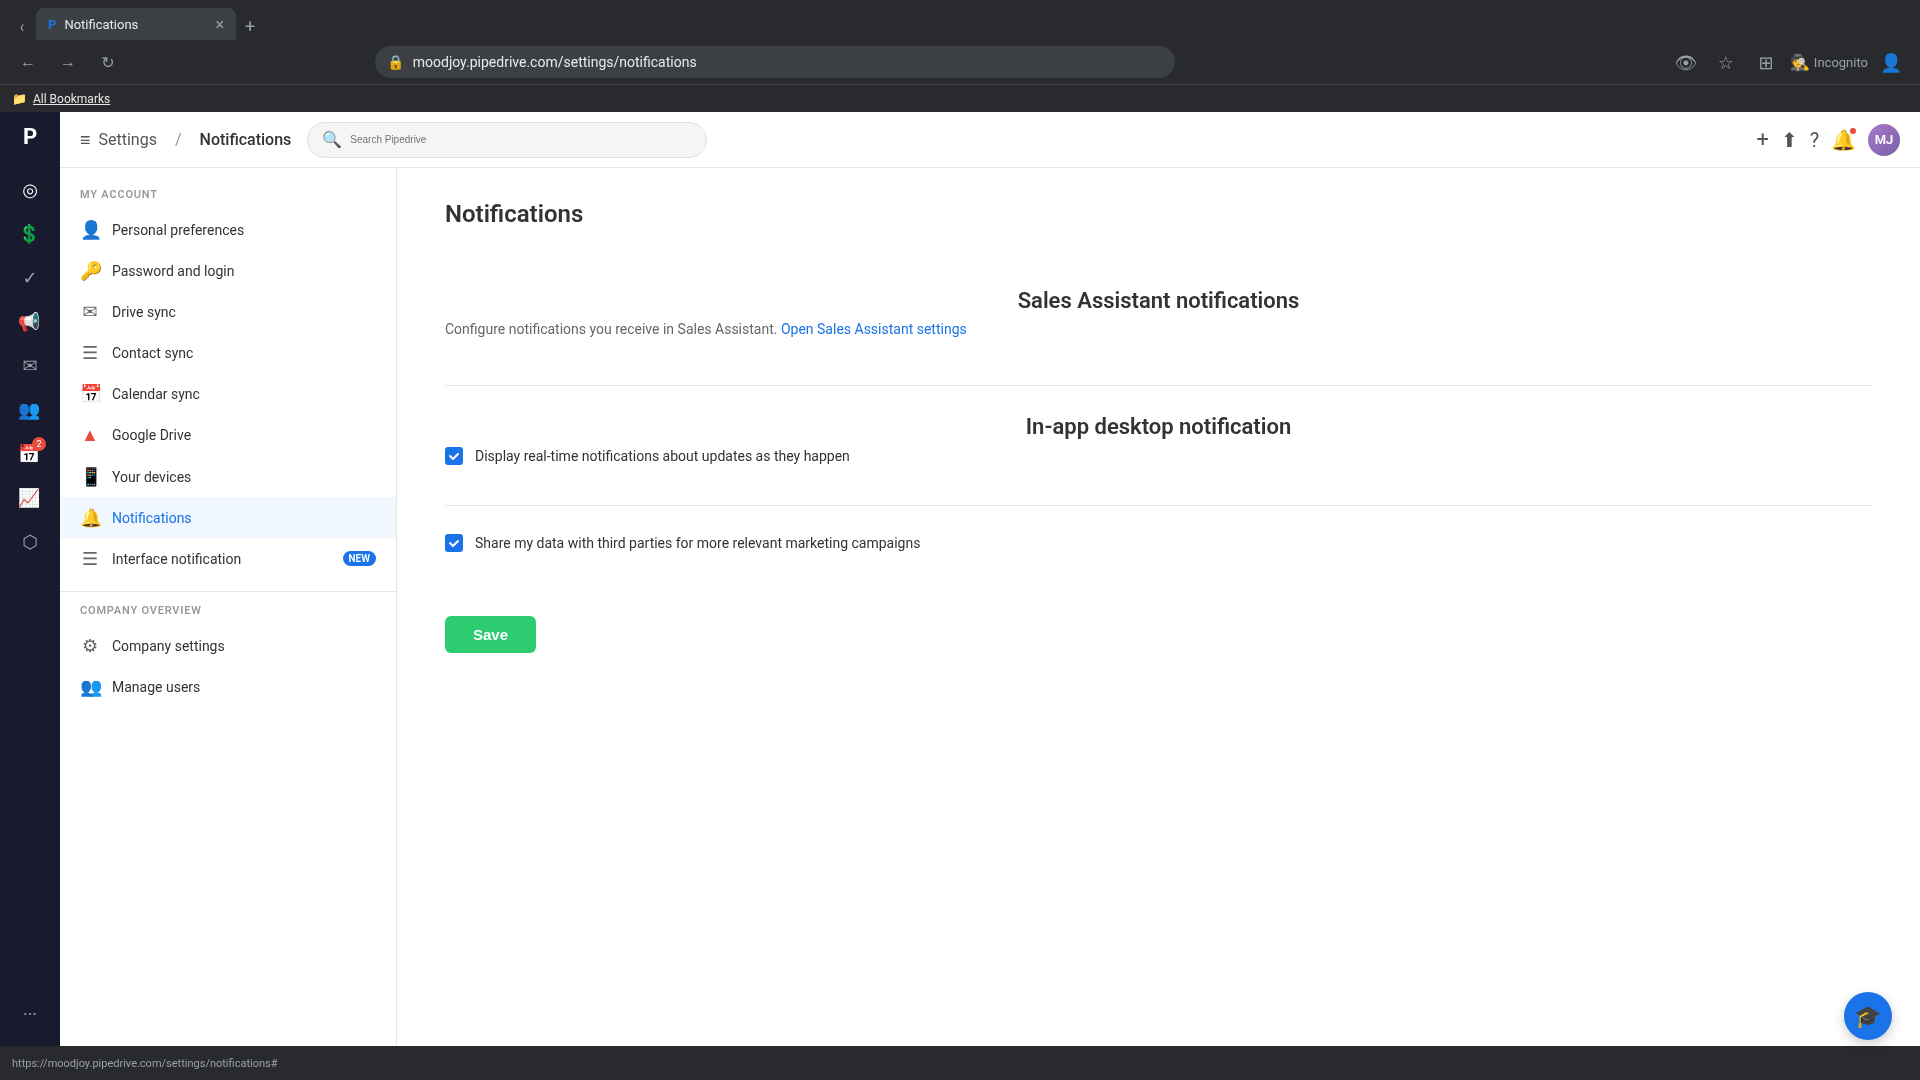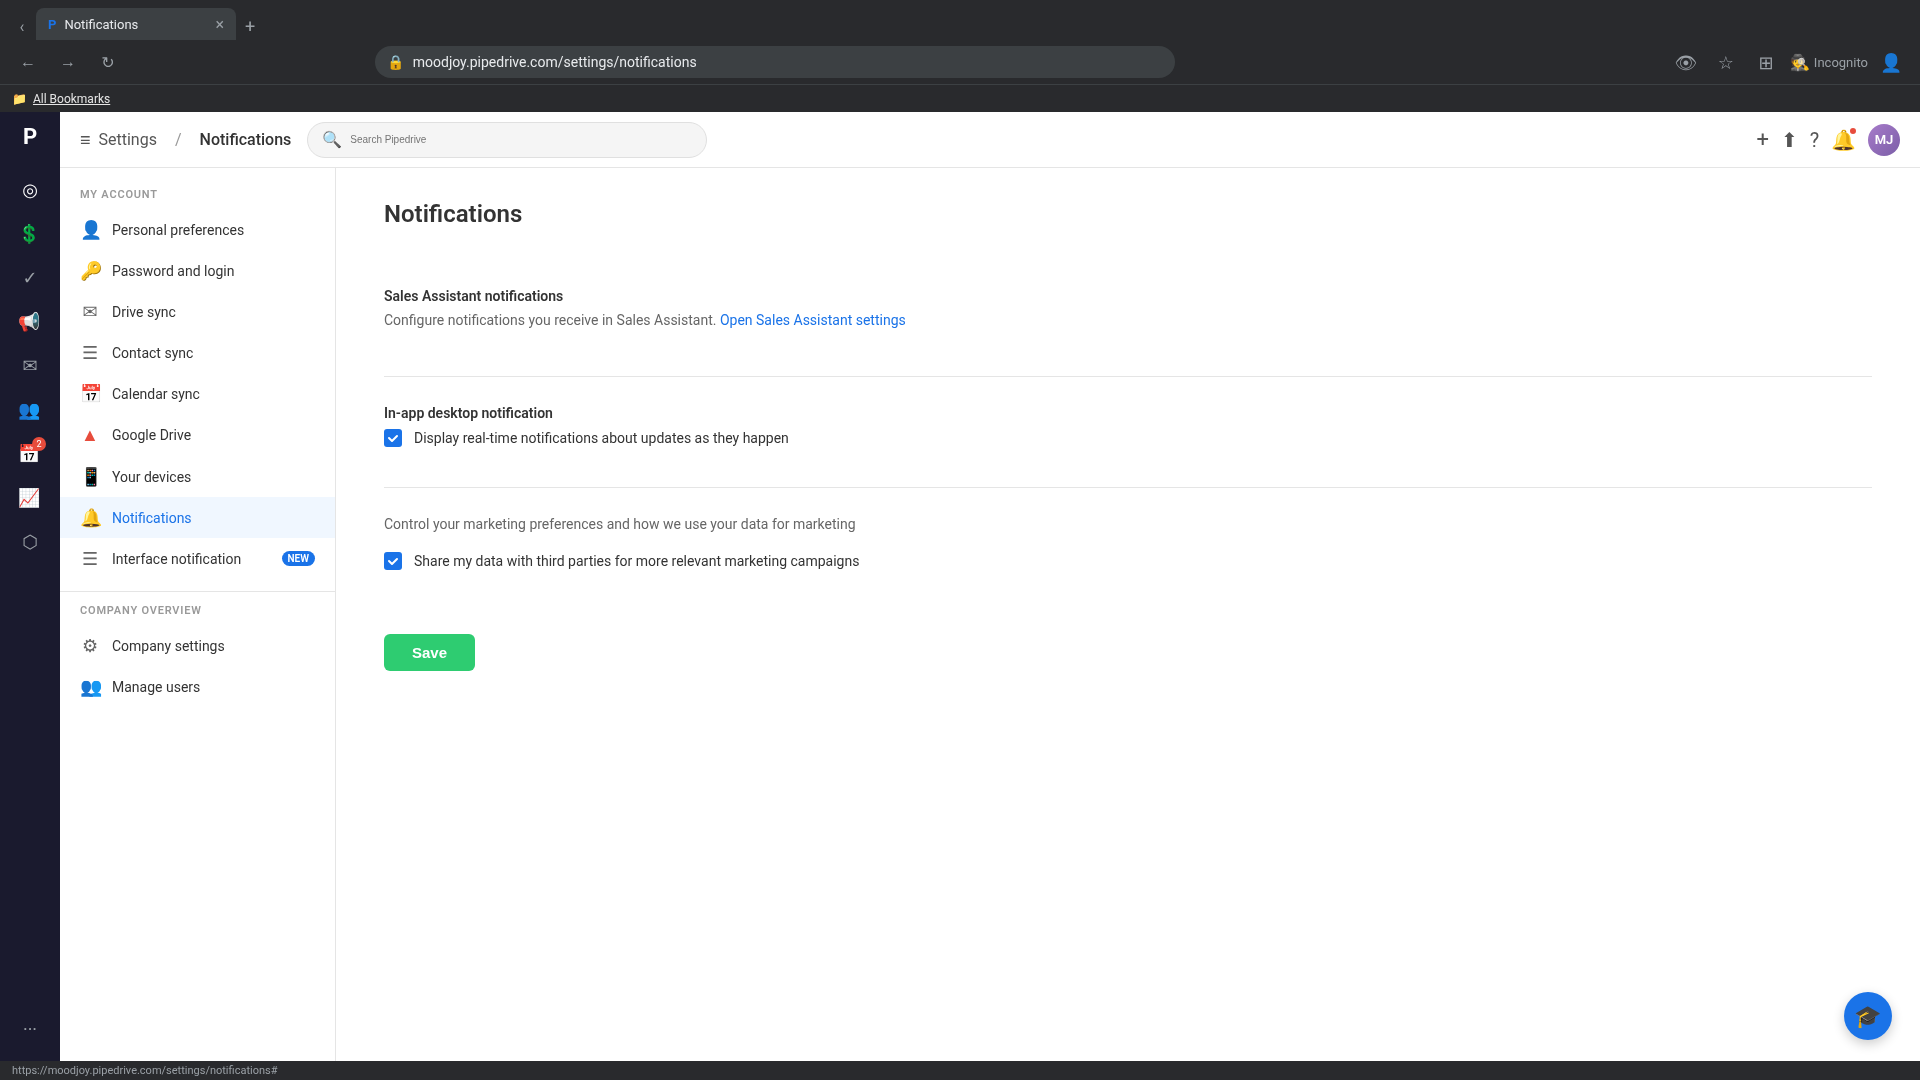--- a/index.html
+++ b/index.html
@@ -49,50 +49,50 @@
     .search-input { background: none; border: none; outline: none; font-size: 10px; color: #555; flex: 1; }
     .header-actions { margin-left: auto; display: flex; align-items: center; gap: 12px; }
     .header-action-btn { color: #555; cursor: pointer; font-size: 20px; position: relative; }
     .notif-dot { position: absolute; top: -2px; right: -2px; width: 10px; height: 10px; background: #e74c3c; border-radius: 50%; border: 2px solid #fff; }
     .avatar { width: 32px; height: 32px; border-radius: 50%; background: linear-gradient(135deg, #a77bca, #7b5ea7); display: flex; align-items: center; justify-content: center; color: #fff; font-size: 13px; font-weight: 600; cursor: pointer; }
 
     
     .page-layout { display: flex; flex: 1; overflow: hidden; }
 
     
-    .sidebar { width: 276px; background: #fff; border-right: 1px solid #e5e5e5; overflow-y: auto; padding: 20px 0; }
+    .sidebar { width: 337px; background: #fff; border-right: 1px solid #e5e5e5; overflow-y: auto; padding: 20px 0; }
     .sidebar-section-label { font-size: 11px; font-weight: 600; color: #999; text-transform: uppercase; letter-spacing: 0.8px; padding: 0 20px 8px; }
     .sidebar-item { display: flex; align-items: center; gap: 12px; padding: 10px 20px; cursor: pointer; color: #333; font-size: 14px; border-radius: 0; position: relative; }
     .sidebar-item.active { background: #f0f7ff; color: #1a73e8; }
     .sidebar-item.active .sidebar-icon { color: #1a73e8; }
     .sidebar-icon { font-size: 18px; color: #666; width: 20px; text-align: center; }
     .sidebar-label { flex: 1; }
     .new-badge { background: #1a73e8; color: #fff; font-size: 10px; padding: 2px 6px; border-radius: 10px; font-weight: 600; }
     .sidebar-divider { height: 1px; background: #e5e5e5; margin: 12px 0; }
 
     
     .content { flex: 1; overflow-y: auto; padding: 32px 48px; background: #fff; }
     .page-title { font-size: 24px; font-weight: 600; color: #333; margin-bottom: 32px; }
 
     .section { margin-bottom: 0; padding: 28px 0; border-bottom: 1px solid #e5e5e5; }
     .section:last-of-type { border-bottom: none; }
-    .section-title { font-size: 14px; font-weight: 600; color: #333; margin-bottom: 8px; }
+    .section-title { font-size: 22px; font-weight: 600; color: #333; margin-bottom: 8px; text-align: center; }
     .section-desc { font-size: 14px; color: #666; margin-bottom: 20px; }
     .section-link { color: #1a73e8; text-decoration: none; cursor: pointer; }
 
     .checkbox-row { display: flex; align-items: center; gap: 12px; margin-bottom: 12px; }
     .checkbox { width: 18px; height: 18px; border-radius: 3px; background: #1a73e8; display: flex; align-items: center; justify-content: center; cursor: pointer; flex-shrink: 0; }
     .checkbox svg { width: 12px; height: 12px; }
     .checkbox-label { font-size: 14px; color: #333; }
 
     .save-btn { background: #2ecc71; color: #fff; border: none; padding: 10px 28px; border-radius: 6px; font-size: 15px; font-weight: 600; cursor: pointer; margin-top: 24px; }
 
     .help-fab { position: fixed; bottom: 28px; right: 28px; width: 48px; height: 48px; background: #1a73e8; border-radius: 50%; display: flex; align-items: center; justify-content: center; color: #fff; font-size: 22px; cursor: pointer; box-shadow: 0 4px 12px rgba(0,0,0,0.2); }
 
-    .status-bar { background: #292a2d; height: 19px; display: flex; align-items: center; padding: 0 12px; }
+    .status-bar { background: #292a2d; height: 34px; display: flex; align-items: center; padding: 0 12px; }
     .status-url { color: #9aa0a6; font-size: 11px; }
   </style>
 </head>
 <body>
 
 <div class="browser-chrome">
 
   <div class="tab-bar">
     <div class="tab-left-btn">‹</div>
     <div class="tab">
@@ -250,21 +250,20 @@
                 <svg viewBox="0 0 12 12" fill="none" xmlns="http://www.w3.org/2000/svg">
                   <path d="M2 6l3 3 5-5" stroke="white" stroke-width="2" stroke-linecap="round" stroke-linejoin="round"></path>
                 </svg>
               </div>
               <span class="checkbox-label">Display real-time notifications about updates as they happen</span>
             </div>
           </div>
 
           
           <div class="section">
-            <p class="section-desc">Control your marketing preferences and how we use your data for marketing</p>
             <div class="checkbox-row">
               <div class="checkbox">
                 <svg viewBox="0 0 12 12" fill="none" xmlns="http://www.w3.org/2000/svg">
                   <path d="M2 6l3 3 5-5" stroke="white" stroke-width="2" stroke-linecap="round" stroke-linejoin="round"></path>
                 </svg>
               </div>
               <span class="checkbox-label">Share my data with third parties for more relevant marketing campaigns</span>
             </div>
           </div>
 

